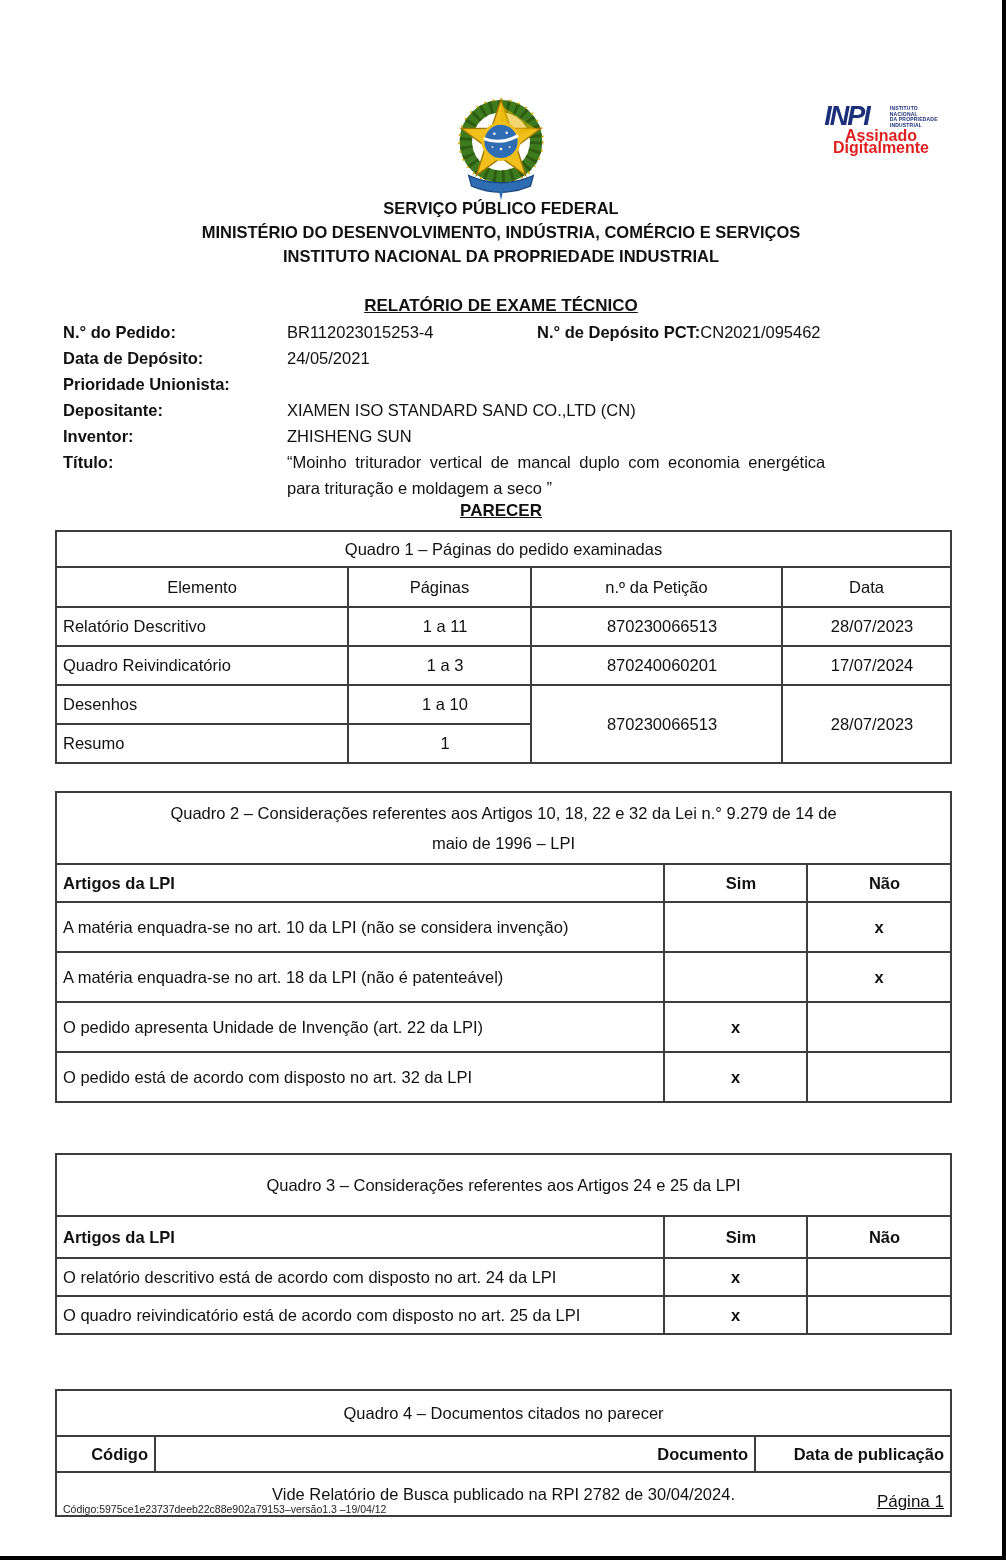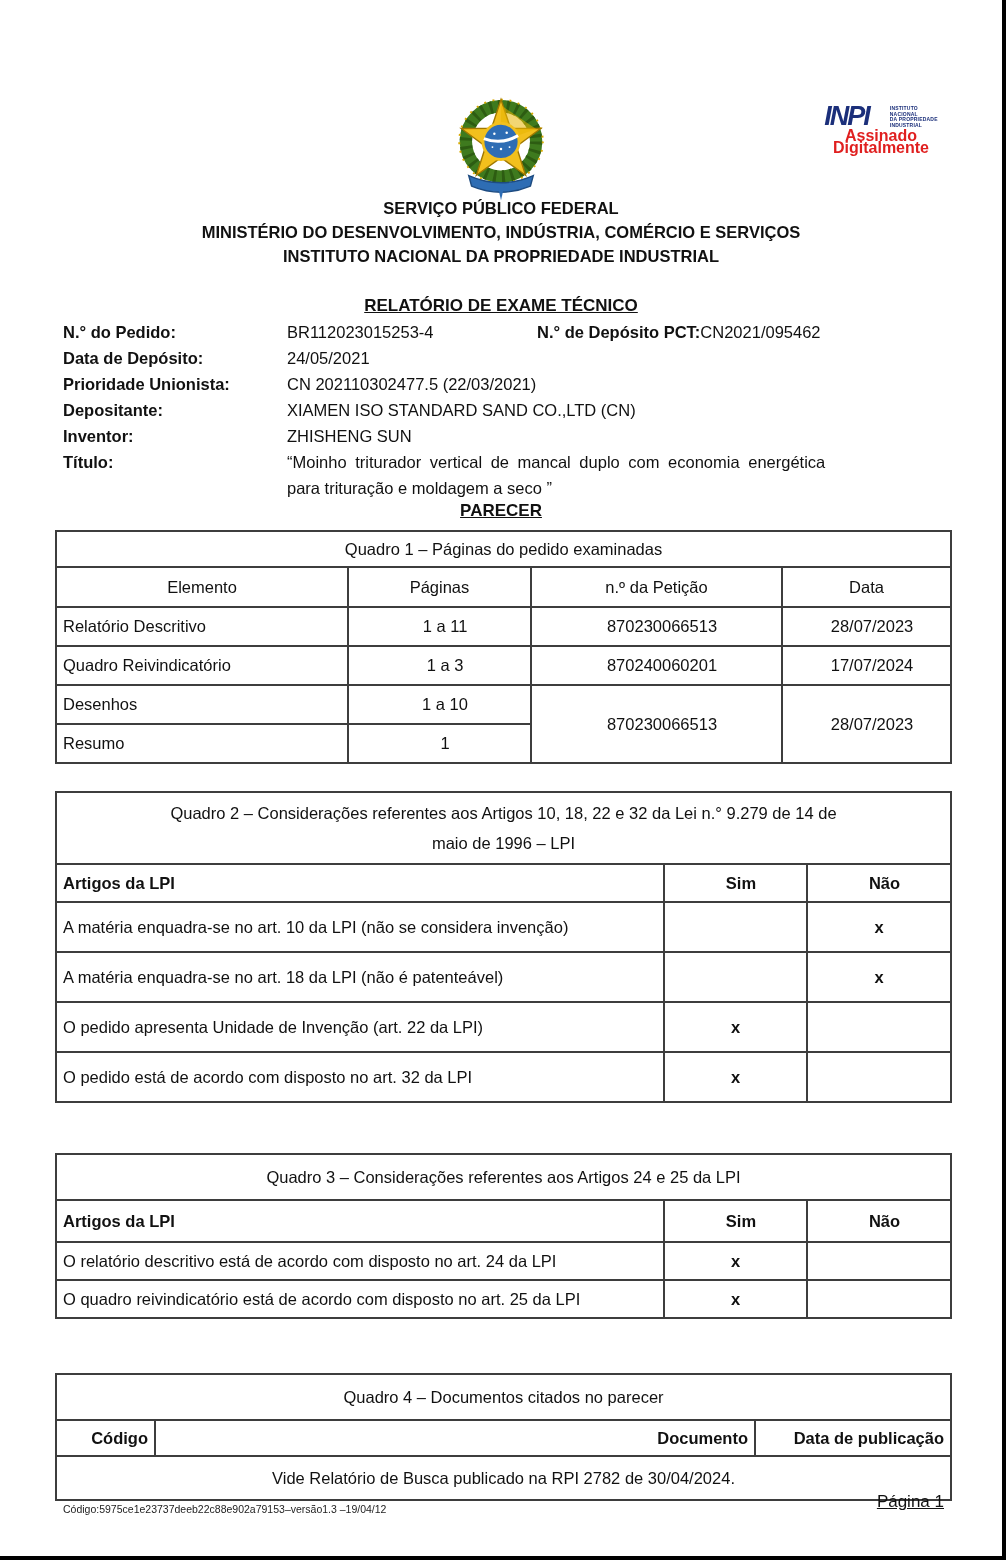--- a/index.html
+++ b/index.html
@@ -75,21 +75,21 @@
   .bold { font-weight: bold; }
   .xmark { font-weight: bold; text-align: center; }
 
   .q1 { margin-top: 0; }
   .q1 .hdr td { height: 40px; text-align: center; }
   .q1 .data td { height: 39px; }
   .q2 { margin-top: 27px; }
   .q2 .hdr td { height: 38px; }
   .q2 .data td { height: 50px; }
   .q3 { margin-top: 50px; }
-  .q3 .tbl-title { height: 46px; }
+  .q3 .tbl-title { height: 62px; }
   .q3 .hdr td { height: 42px; }
   .q3 .data td { height: 38px; }
   .q4 { margin-top: 54px; }
   .q4 .tbl-title { height: 46px; }
   .q4 .hdr td { height: 36px; text-align: right; font-weight: bold; }
   .q4 .note td { height: 44px; text-align: center; }
 
   
   .footer-code {
     position: absolute; left: 63px; top: 1503px;
@@ -157,21 +157,20 @@
         <span class="field-label">N.° do Pedido:</span>
         <span class="field-value pedido-value">BR112023015253-4</span>
         <span><span class="pct-label">N.° de Depósito PCT:</span><span>CN2021/095462</span></span>
       </div>
       <div class="field-row">
         <span class="field-label">Data de Depósito:</span>
         <span class="field-value">24/05/2021</span>
       </div>
       <div class="field-row">
         <span class="field-label">Prioridade Unionista:</span>
-        <span class="field-value">CN 202110302477.5 (22/03/2021)</span>
       </div>
       <div class="field-row">
         <span class="field-label">Depositante:</span>
         <span class="field-value">XIAMEN ISO STANDARD SAND CO.,LTD (CN)</span>
       </div>
       <div class="field-row">
         <span class="field-label">Inventor:</span>
         <span class="field-value">ZHISHENG SUN</span>
       </div>
       <div class="field-row">

